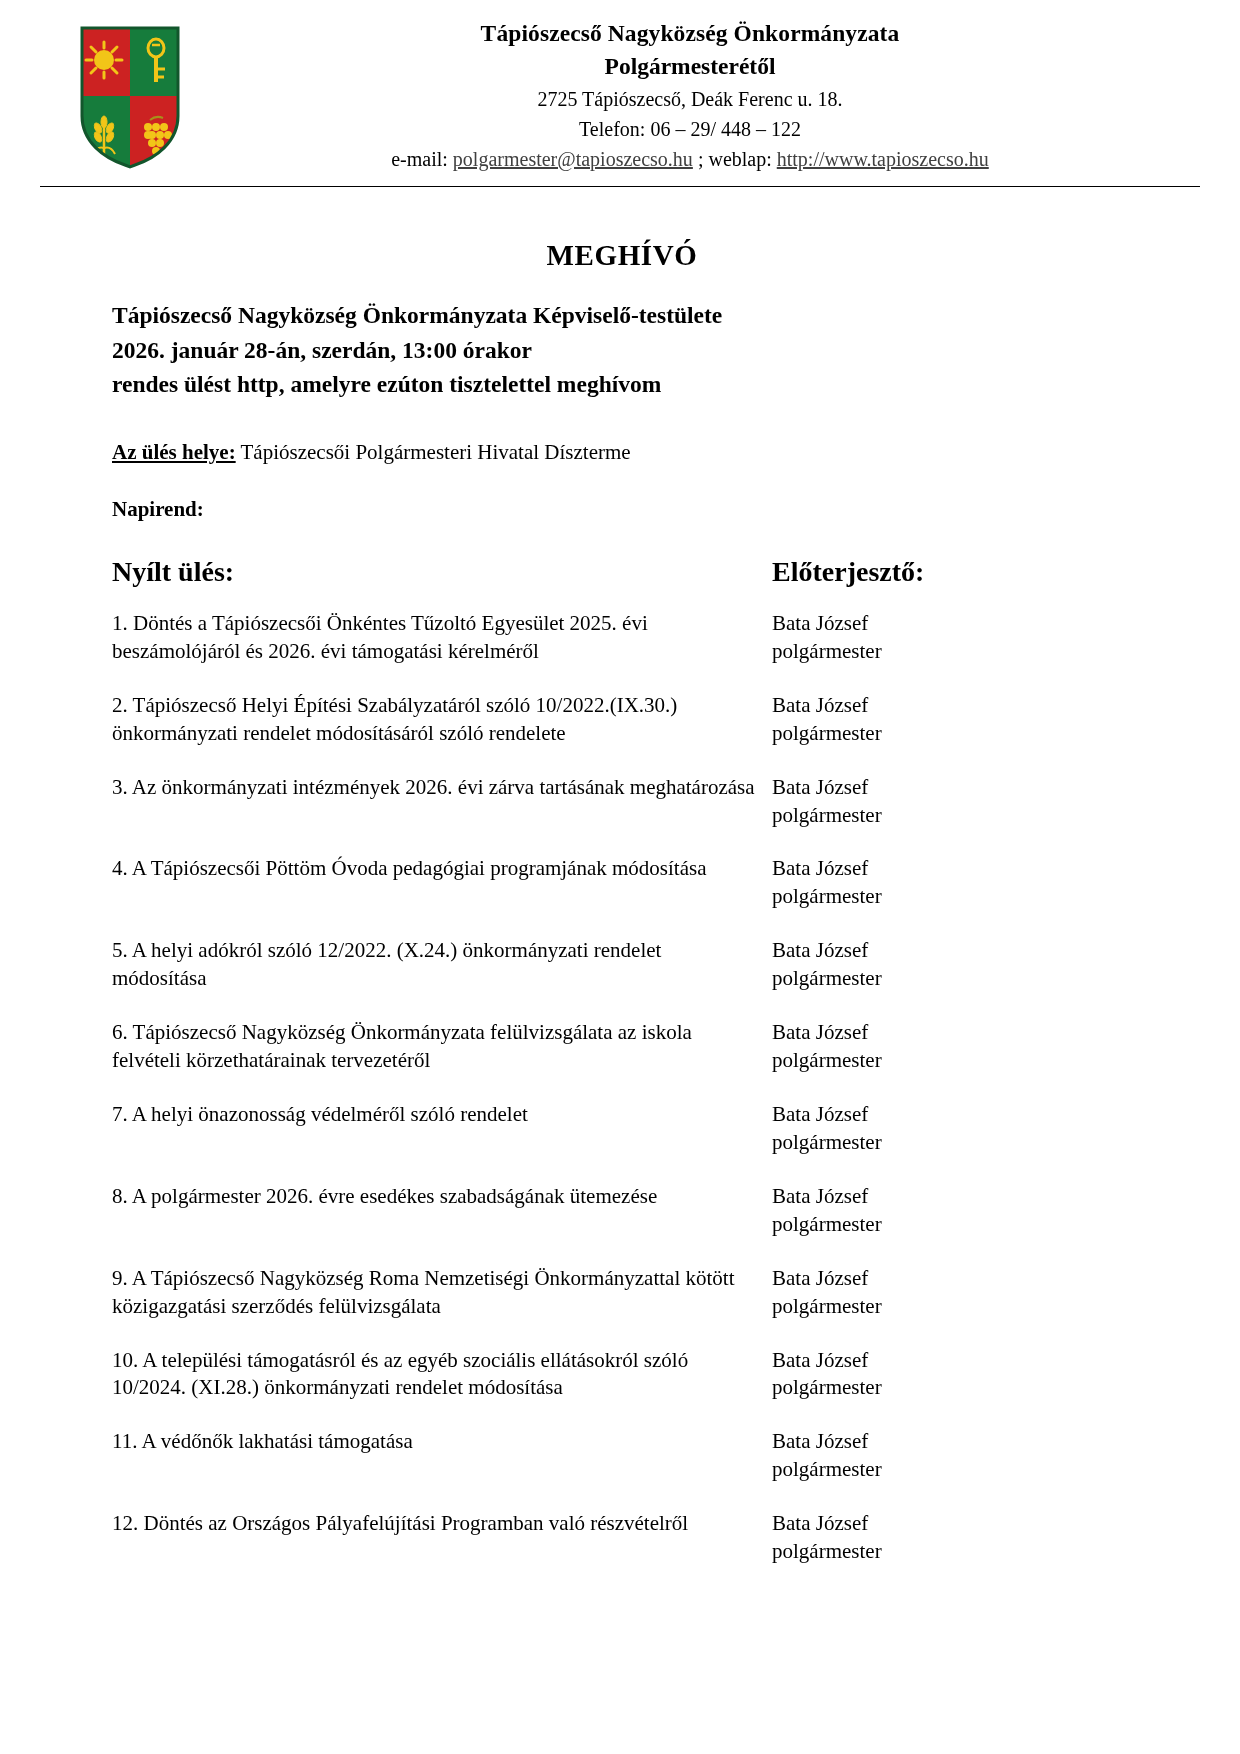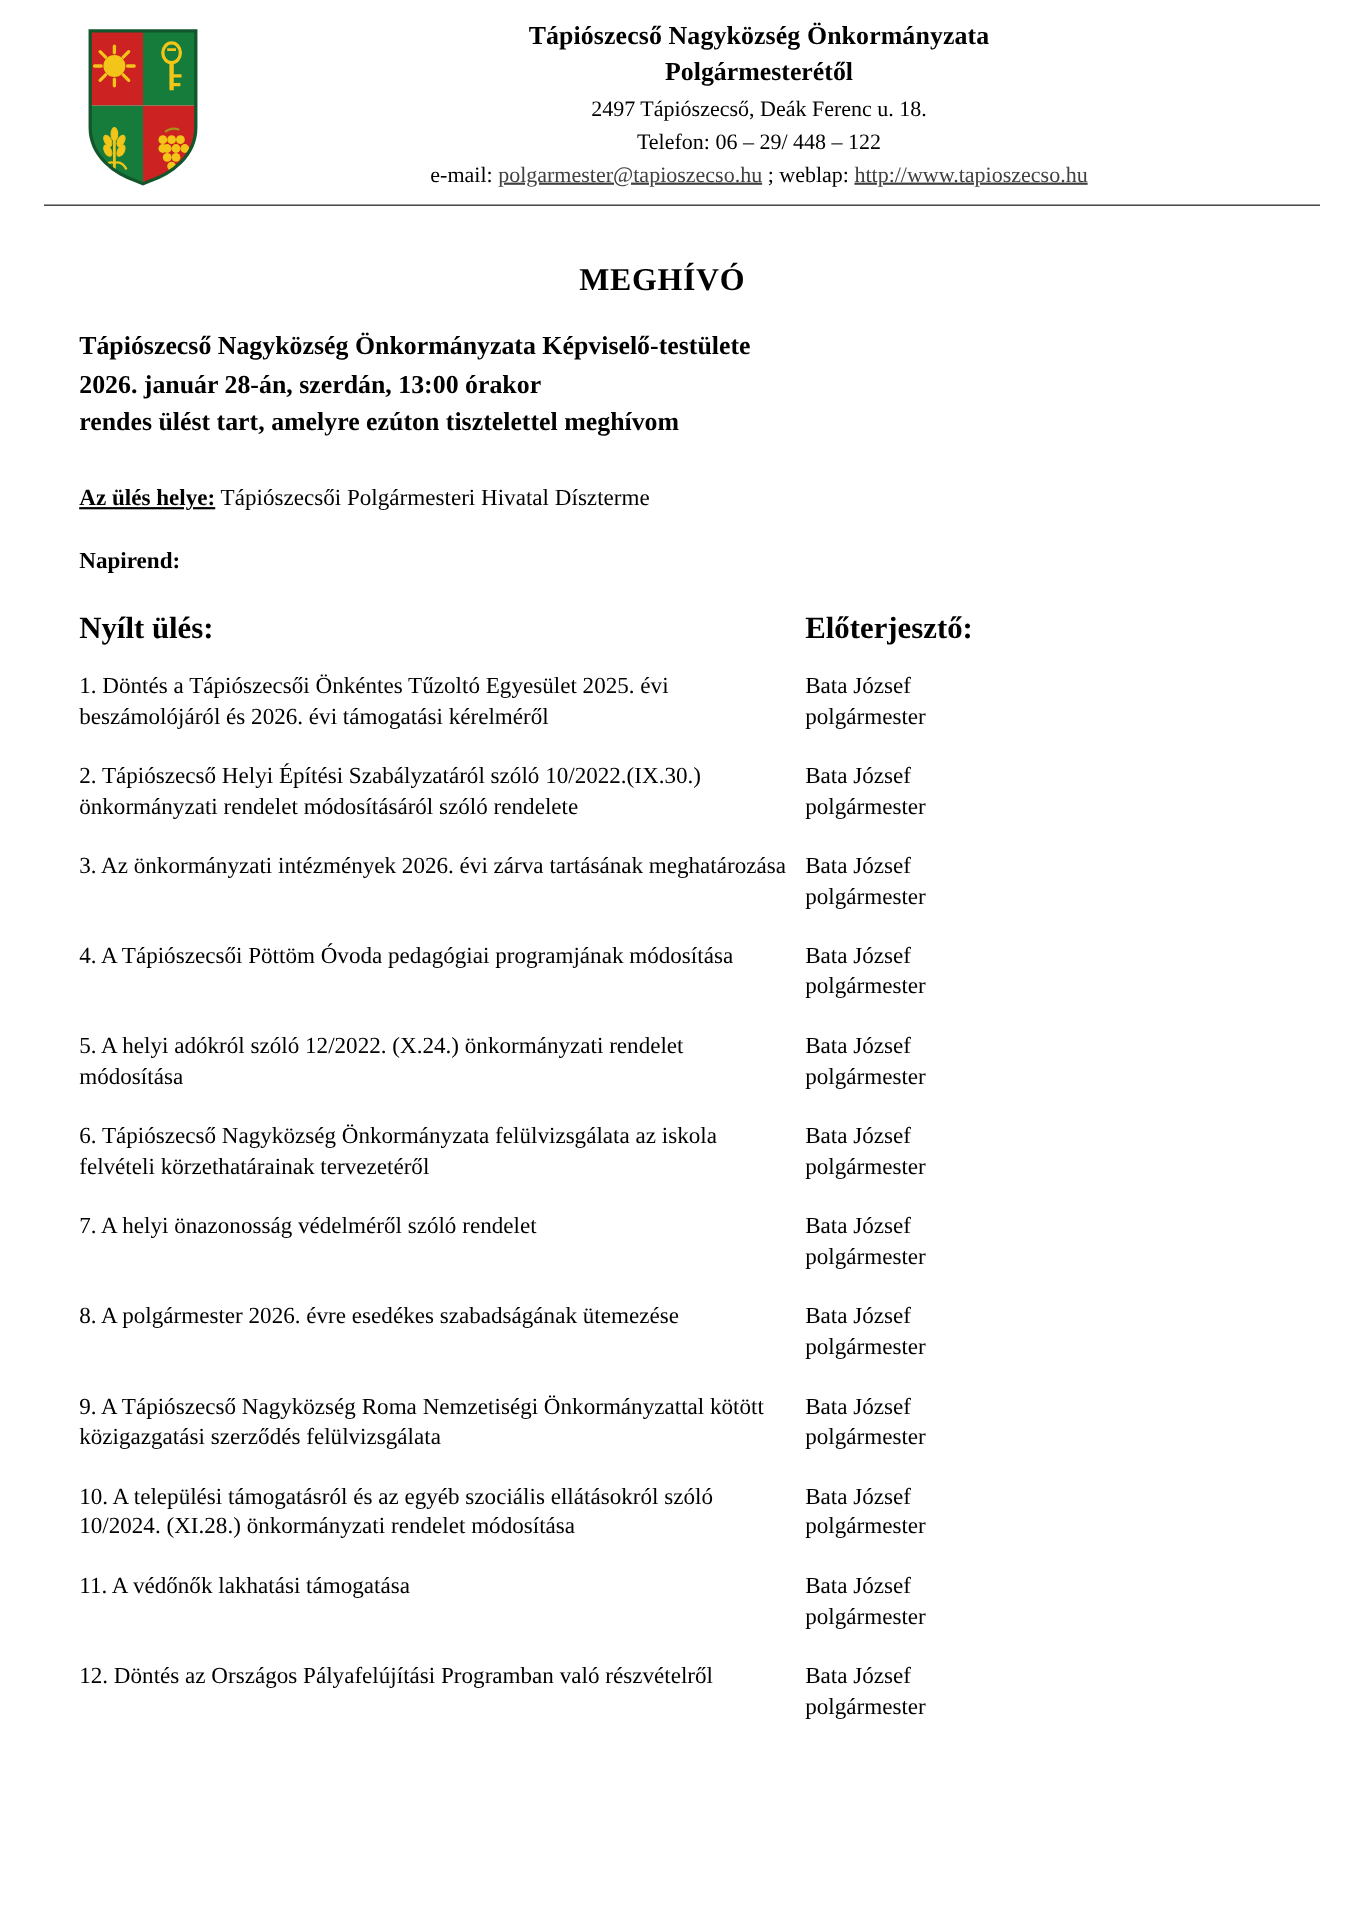--- a/index.html
+++ b/index.html
@@ -76,21 +76,21 @@
   }
 
   .rule {
     border: none;
     border-top: 1.6px solid #000;
     margin: 14px 40px 0 40px;
   }
 
   
   .content {
-    padding: 0 108px 0 72px;
+    padding: 0 108px 0 112px;
   }
 
   .doc-title {
     text-align: center;
     font-size: 29px;
     font-weight: bold;
     letter-spacing: .6px;
     margin-top: 52px;
   }
 
@@ -213,36 +213,36 @@
             <path d="M72,96 q6,-5 13,-2" fill="none" stroke="#a8901a" stroke-width="2"></path>
           </g>
         </g>
         <path d="M4,4 H100 V92 C100,118 78,134 57,141 L52,143 L47,141 C26,134 4,118 4,92 Z" fill="none" stroke="#12562c" stroke-width="3"></path>
       </svg>
     </div>
 
     <div class="letterhead-text">
       <div class="lh-org">Tápiószecső Nagyközség Önkormányzata</div>
       <div class="lh-sub">Polgármesterétől</div>
-      <div class="lh-line">2497 Tápiószecső, Deák Ferenc u. 18.</div>
+      <div class="lh-line">2725 Tápiószecső, Deák Ferenc u. 18.</div>
       <div class="lh-line">Telefon: 06 – 29/ 448 – 122</div>
       <div class="lh-contact"><span>e-mail: </span><a class="link" href="#">polgarmester@tapioszecso.hu</a><span> ; weblap: </span><a class="link" href="#">http://www.tapioszecso.hu</a></div>
     </div>
   </div>
 
   <hr class="rule">
 
   <div class="content">
 
     <div class="doc-title">MEGHÍVÓ</div>
 
     <div class="subtitle">
       <div>Tápiószecső Nagyközség Önkormányzata Képviselő-testülete</div>
       <div>2026. január 28-án, szerdán, 13:00 órakor</div>
-      <div>rendes ülést tart, amelyre ezúton tisztelettel meghívom</div>
+      <div>rendes ülést http, amelyre ezúton tisztelettel meghívom</div>
     </div>
 
     <div class="venue"><span class="venue-label">Az ülés helye:</span><span> Tápiószecsői Polgármesteri Hivatal Díszterme</span></div>
 
     <div class="agenda-heading">Napirend:</div>
 
     <div class="col-head">
       <div class="c-left">Nyílt ülés:</div>
       <div class="c-right">Előterjesztő:</div>
     </div>

